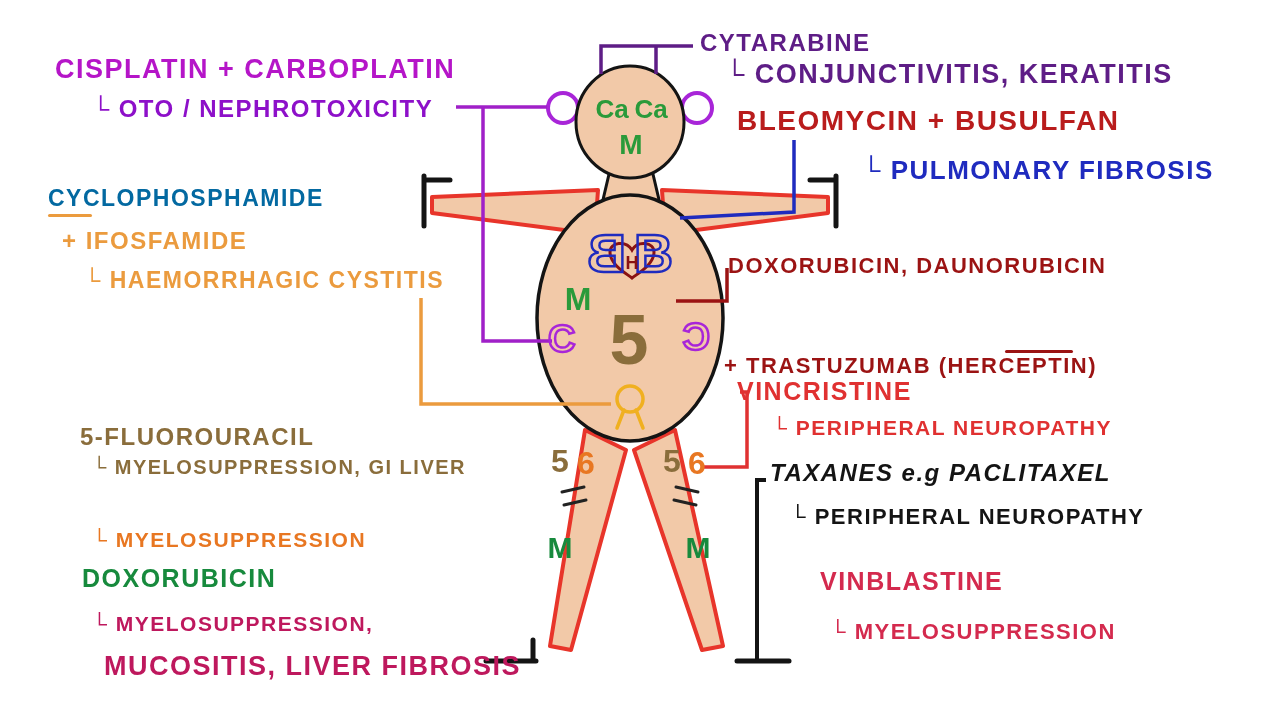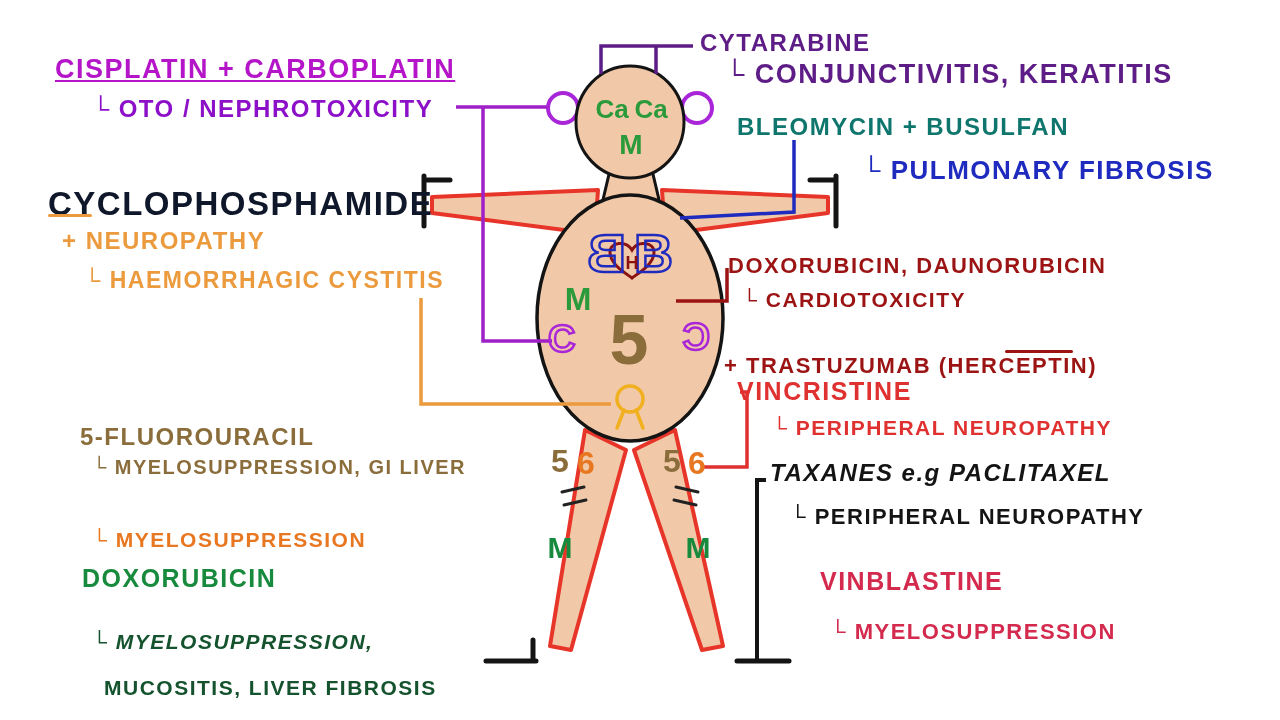--- a/index.html
+++ b/index.html
@@ -73,45 +73,44 @@
     <text x="629" y="364" font-size="70" fill="#8a6d3b" text-anchor="middle">5</text>
 
     <text x="560" y="472" font-size="32" fill="#8a6d3b" text-anchor="middle">5</text>
     <text x="586" y="474" font-size="32" fill="#e87722" text-anchor="middle">6</text>
     <text x="560" y="558" font-size="30" fill="#178a3d" text-anchor="middle">M</text>
     <text x="672" y="472" font-size="32" fill="#8a6d3b" text-anchor="middle">5</text>
     <text x="697" y="474" font-size="32" fill="#e87722" text-anchor="middle">6</text>
     <text x="698" y="558" font-size="30" fill="#178a3d" text-anchor="middle">M</text>
   </svg>
 
-  <div class="label" style="left:55px;top:55px;font-size:27px;color:#b515c8;text-decoration:underline;">CISPLATIN + CARBOPLATIN</div>
+  <div class="label" style="left:55px;top:55px;font-size:27px;color:#b515c8;">CISPLATIN + CARBOPLATIN</div>
   <div class="label" style="left:92px;top:96px;font-size:24px;color:#8d10c9;">└ OTO / NEPHROTOXICITY</div>
 
-  <div class="label" style="left:48px;top:186px;font-size:33px;color:#0f172a;">CYCLOPHOSPHAMIDE</div>
+  <div class="label" style="left:48px;top:186px;font-size:23px;color:#0369a1;">CYCLOPHOSPHAMIDE</div>
   <div class="underline" style="left:48px;top:214px;width:44px;background:#eb9b3e;"></div>
-  <div class="label" style="left:62px;top:228px;font-size:24px;color:#eb9b3e;">+ NEUROPATHY</div>
+  <div class="label" style="left:62px;top:228px;font-size:24px;color:#eb9b3e;">+ IFOSFAMIDE</div>
   <div class="label" style="left:84px;top:268px;font-size:23px;color:#eb9b3e;">└ HAEMORRHAGIC CYSTITIS</div>
 
   <div class="label" style="left:80px;top:424px;font-size:24px;color:#8a6d3b;">5-FLUOROURACIL</div>
   <div class="label" style="left:92px;top:456px;font-size:20px;color:#8a6d3b;">└ MYELOSUPPRESSION, GI LIVER</div>
 
   <div class="label" style="left:92px;top:528px;font-size:21px;color:#e87722;">└ MYELOSUPPRESSION</div>
 
   <div class="label" style="left:82px;top:565px;font-size:25px;color:#178a3d;">DOXORUBICIN</div>
-  <div class="label" style="left:92px;top:630px;font-size:21px;color:#14532d;font-style:italic;">└ MYELOSUPPRESSION,</div>
-  <div class="label" style="left:104px;top:676px;font-size:21px;color:#14532d;">MUCOSITIS, LIVER FIBROSIS</div>
+  <div class="label" style="left:92px;top:612px;font-size:21px;color:#be185d;">└ MYELOSUPPRESSION,</div>
+  <div class="label" style="left:104px;top:652px;font-size:27px;color:#be185d;">MUCOSITIS, LIVER FIBROSIS</div>
 
   <div class="label" style="left:700px;top:30px;font-size:24px;color:#5e1d86;">CYTARABINE</div>
   <div class="label" style="left:725px;top:60px;font-size:27px;color:#5e1d86;">└ CONJUNCTIVITIS, KERATITIS</div>
 
-  <div class="label" style="left:737px;top:114px;font-size:24px;color:#0f766e;">BLEOMYCIN + BUSULFAN</div>
+  <div class="label" style="left:737px;top:106px;font-size:28px;color:#b91c1c;">BLEOMYCIN + BUSULFAN</div>
   <div class="label" style="left:862px;top:156px;font-size:26px;color:#1f2bbf;">└ PULMONARY FIBROSIS</div>
 
   <div class="label" style="left:728px;top:254px;font-size:22px;color:#9b1313;">DOXORUBICIN, DAUNORUBICIN</div>
-  <div class="label" style="left:742px;top:288px;font-size:21px;color:#9b1313;">└ CARDIOTOXICITY</div>
   <div class="label" style="left:724px;top:322px;font-size:22px;color:#9b1313;margin-top:32px;">+ TRASTUZUMAB (HERCEPTIN)</div>
   <div class="underline" style="left:1005px;top:350px;width:68px;background:#9b1313;"></div>
 
   <div class="label" style="left:737px;top:378px;font-size:25px;color:#e03131;">VINCRISTINE</div>
   <div class="label" style="left:772px;top:416px;font-size:21px;color:#e03131;">└ PERIPHERAL NEUROPATHY</div>
 
   <div class="label" style="left:770px;top:460px;font-size:24px;color:#141414;font-style:italic;">TAXANES e.g PACLITAXEL</div>
   <div class="label" style="left:790px;top:505px;font-size:22px;color:#141414;">└ PERIPHERAL NEUROPATHY</div>
 
   <div class="label" style="left:820px;top:568px;font-size:25px;color:#d42a4e;">VINBLASTINE</div>

